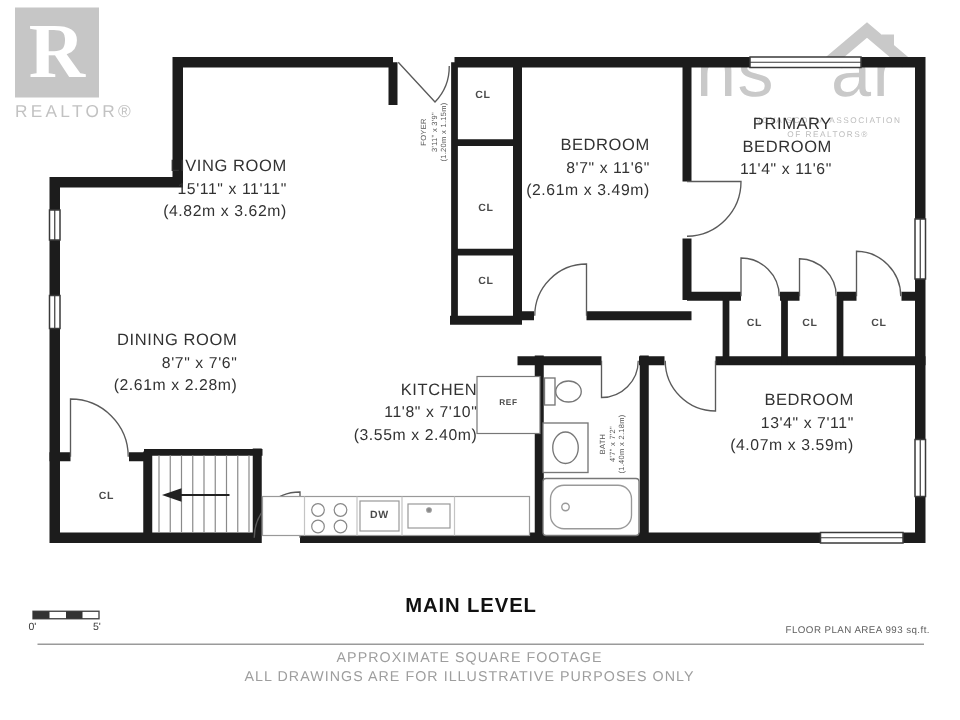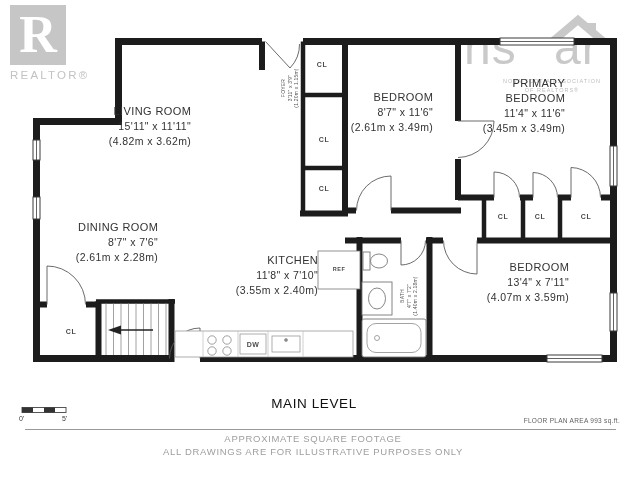--- a/index.html
+++ b/index.html
@@ -11,21 +11,21 @@
        z-index:3;line-height:15px;letter-spacing:.4px;white-space:nowrap;}
   .lbl .nm{font-size:11px;}
   .lbl .dim{font-size:10.5px;}
   .tag{position:absolute;transform:translate(-50%,-50%);font-size:7px;font-weight:bold;
        color:#4a4a4a;z-index:3;letter-spacing:.5px;white-space:nowrap;}
   .tag.small{font-size:5.5px;}
   .rot{position:absolute;transform:translate(-50%,-50%) rotate(-90deg);text-align:center;
        color:#555;z-index:3;line-height:6.5px;font-size:5px;white-space:nowrap;letter-spacing:.2px;}
   
   .main-level{position:absolute;left:314px;top:396px;transform:translateX(-50%);
-       font-size:13.5px;font-weight:normal;letter-spacing:.6px;color:#111;z-index:3;white-space:nowrap;}
+       font-size:13.5px;font-weight:bold;letter-spacing:.6px;color:#111;z-index:3;white-space:nowrap;}
   .area-note{position:absolute;right:20px;top:417px;font-size:6.5px;color:#606060;
        z-index:3;letter-spacing:.3px;white-space:nowrap;}
   .divider{position:absolute;left:25px;top:429px;width:591px;border-top:1.4px solid #9a9a9a;z-index:3;}
   .disc{position:absolute;left:313px;transform:translateX(-50%);font-size:9.5px;color:#9e9e9e;
        letter-spacing:.7px;white-space:nowrap;z-index:3;}
   .disc.l1{top:433px;}
   .disc.l2{top:446px;text-align:center;}
   .addr{position:absolute;left:28px;top:460px;font-size:9px;color:#8f8f8f;letter-spacing:.4px;
        z-index:3;white-space:nowrap;}
   .scale-num{position:absolute;font-size:7px;color:#3a3a3a;z-index:3;}
@@ -168,21 +168,20 @@
   </div>
   <div class="lbl" style="left:392px;top:90px;">
     <div class="nm">BEDROOM</div>
     <div class="dim">8'7" x 11'6"</div>
     <div class="dim">(2.61m x 3.49m)</div>
   </div>
   <div class="lbl" style="left:524px;top:76px;">
     <div class="nm">PRIMARY</div>
     <div class="nm">BEDROOM</div>
     <div class="dim">11'4" x 11'6"</div>
-    <div class="dim">(3.45m x 3.49m)</div>
   </div>
   <div class="lbl" style="left:528px;top:260px;">
     <div class="nm">BEDROOM</div>
     <div class="dim">13'4" x 7'11"</div>
     <div class="dim">(4.07m x 3.59m)</div>
   </div>
 
   <div class="rot" style="left:290px;top:88px;">
     <div>FOYER</div>
     <div>3'11" x 3'9"</div>

